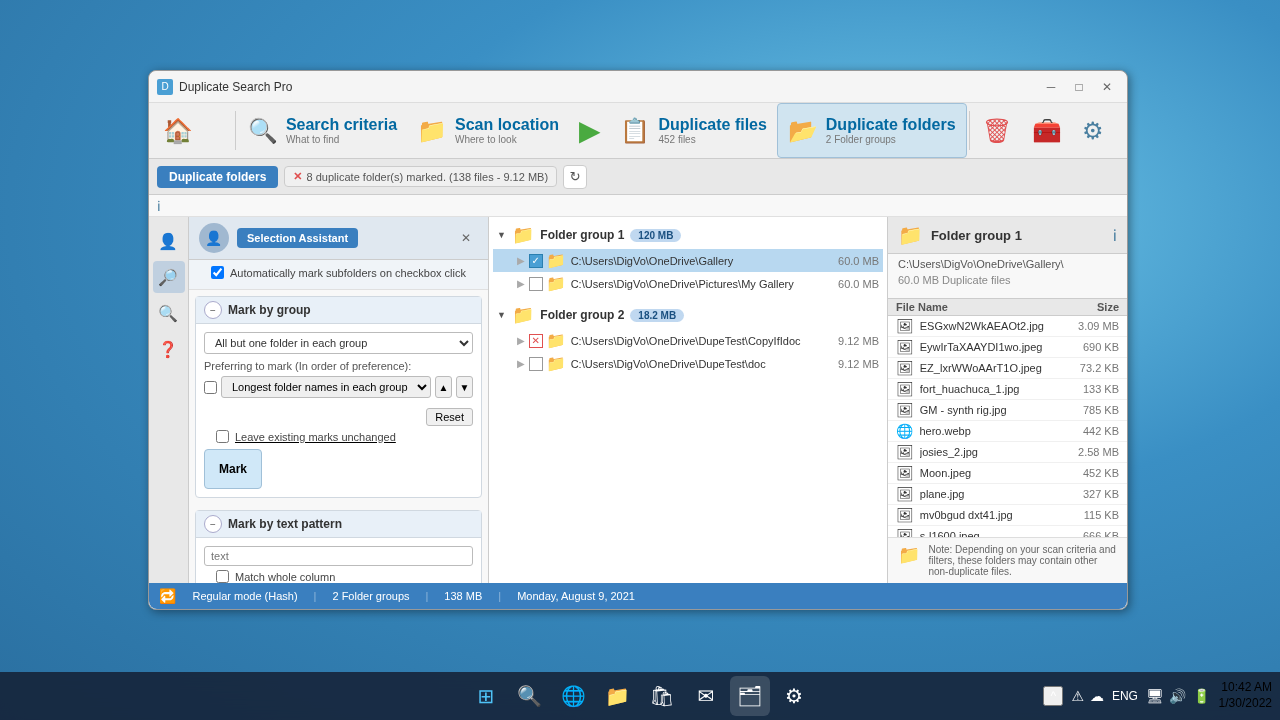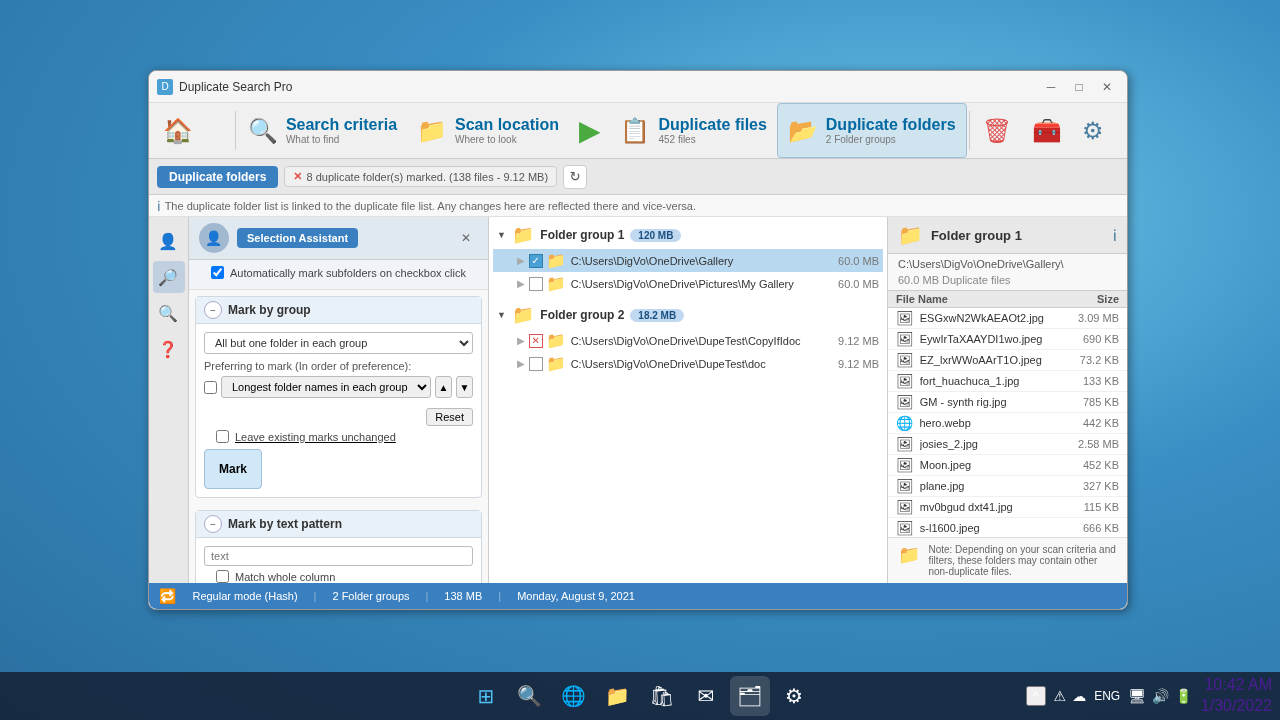--- a/index.html
+++ b/index.html
@@ -436,20 +436,21 @@
     .file-list-header {
       display: flex;
       justify-content: space-between;
       padding: 2px 8px;
       background: #e8e8e8;
       border-bottom: 1px solid #ccc;
       border-top: 1px solid #ccc;
       font-size: 11px;
       font-weight: 600;
       color: #555;
+      margin-top: 8px;
     }
     .file-list { flex: 1; overflow-y: auto; background: white; }
     .file-row {
       display: flex;
       align-items: center;
       gap: 6px;
       padding: 2px 8px;
       font-size: 11px;
       color: #333;
       border-bottom: 1px solid #f0f0f0;
@@ -525,21 +526,21 @@
     }
     .taskbar-btn.active { background: rgba(255,255,255,0.15); }
     .taskbar-right {
       position: absolute;
       right: 8px;
       display: flex;
       align-items: center;
       gap: 8px;
     }
     .tray-icons { display: flex; align-items: center; gap: 6px; color: white; font-size: 14px; }
-    .clock { color: #4c1d95; text-align: right; font-size: 16px; line-height: 1.3; }
+    .clock { color: #000000; text-align: right; font-size: 12px; line-height: 1.3; }
     .tray-small-btn {
       width: 20px;
       height: 20px;
       display: flex;
       align-items: center;
       justify-content: center;
       cursor: pointer;
       color: white;
       font-size: 12px;
     }
@@ -627,21 +628,20 @@
     <button class="tab-active">Duplicate folders</button>
     <div class="badge-info">
       <span class="badge-x">✕</span>
       <span>8 duplicate folder(s) marked. (138 files - 9.12 MB)</span>
     </div>
     <button class="refresh-btn">↻</button>
   </div>
 
   <div class="info-bar">
     <span class="info-icon">ℹ</span>
-    <span>The duplicate folder list is linked to the duplicate file list. Any changes here are reflected there and vice-versa.</span>
   </div>
 
   <div class="main-content">
 
     <div class="left-sidebar">
       <button class="sidebar-icon-btn">👤</button>
       <button class="sidebar-icon-btn active">🔎</button>
       <button class="sidebar-icon-btn">🔍</button>
       <button class="sidebar-icon-btn">❓</button>
     </div>

